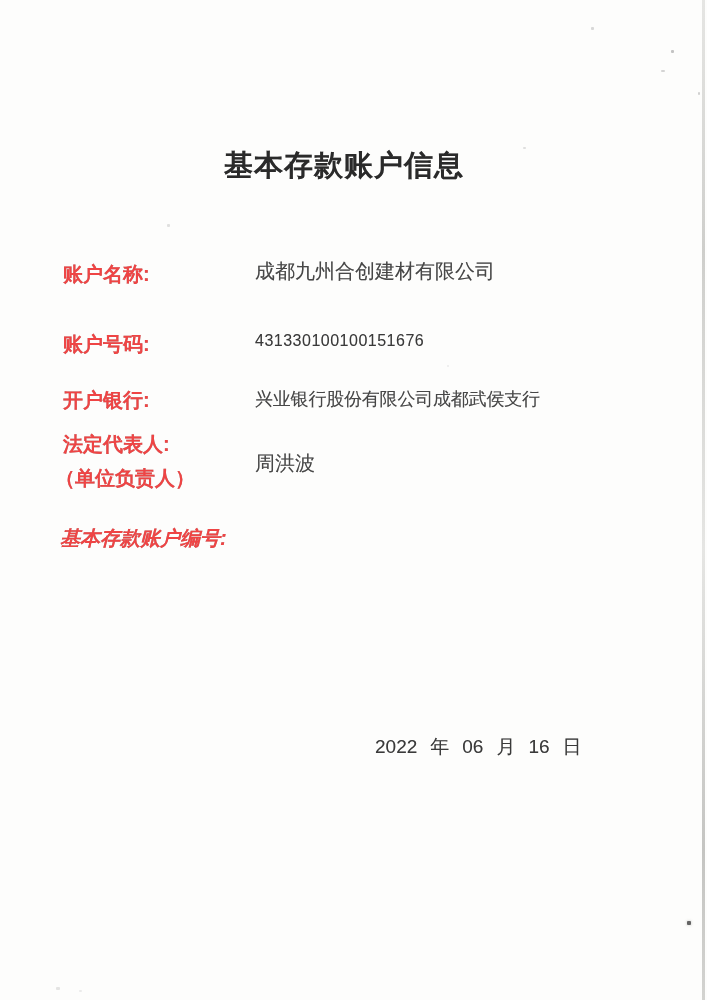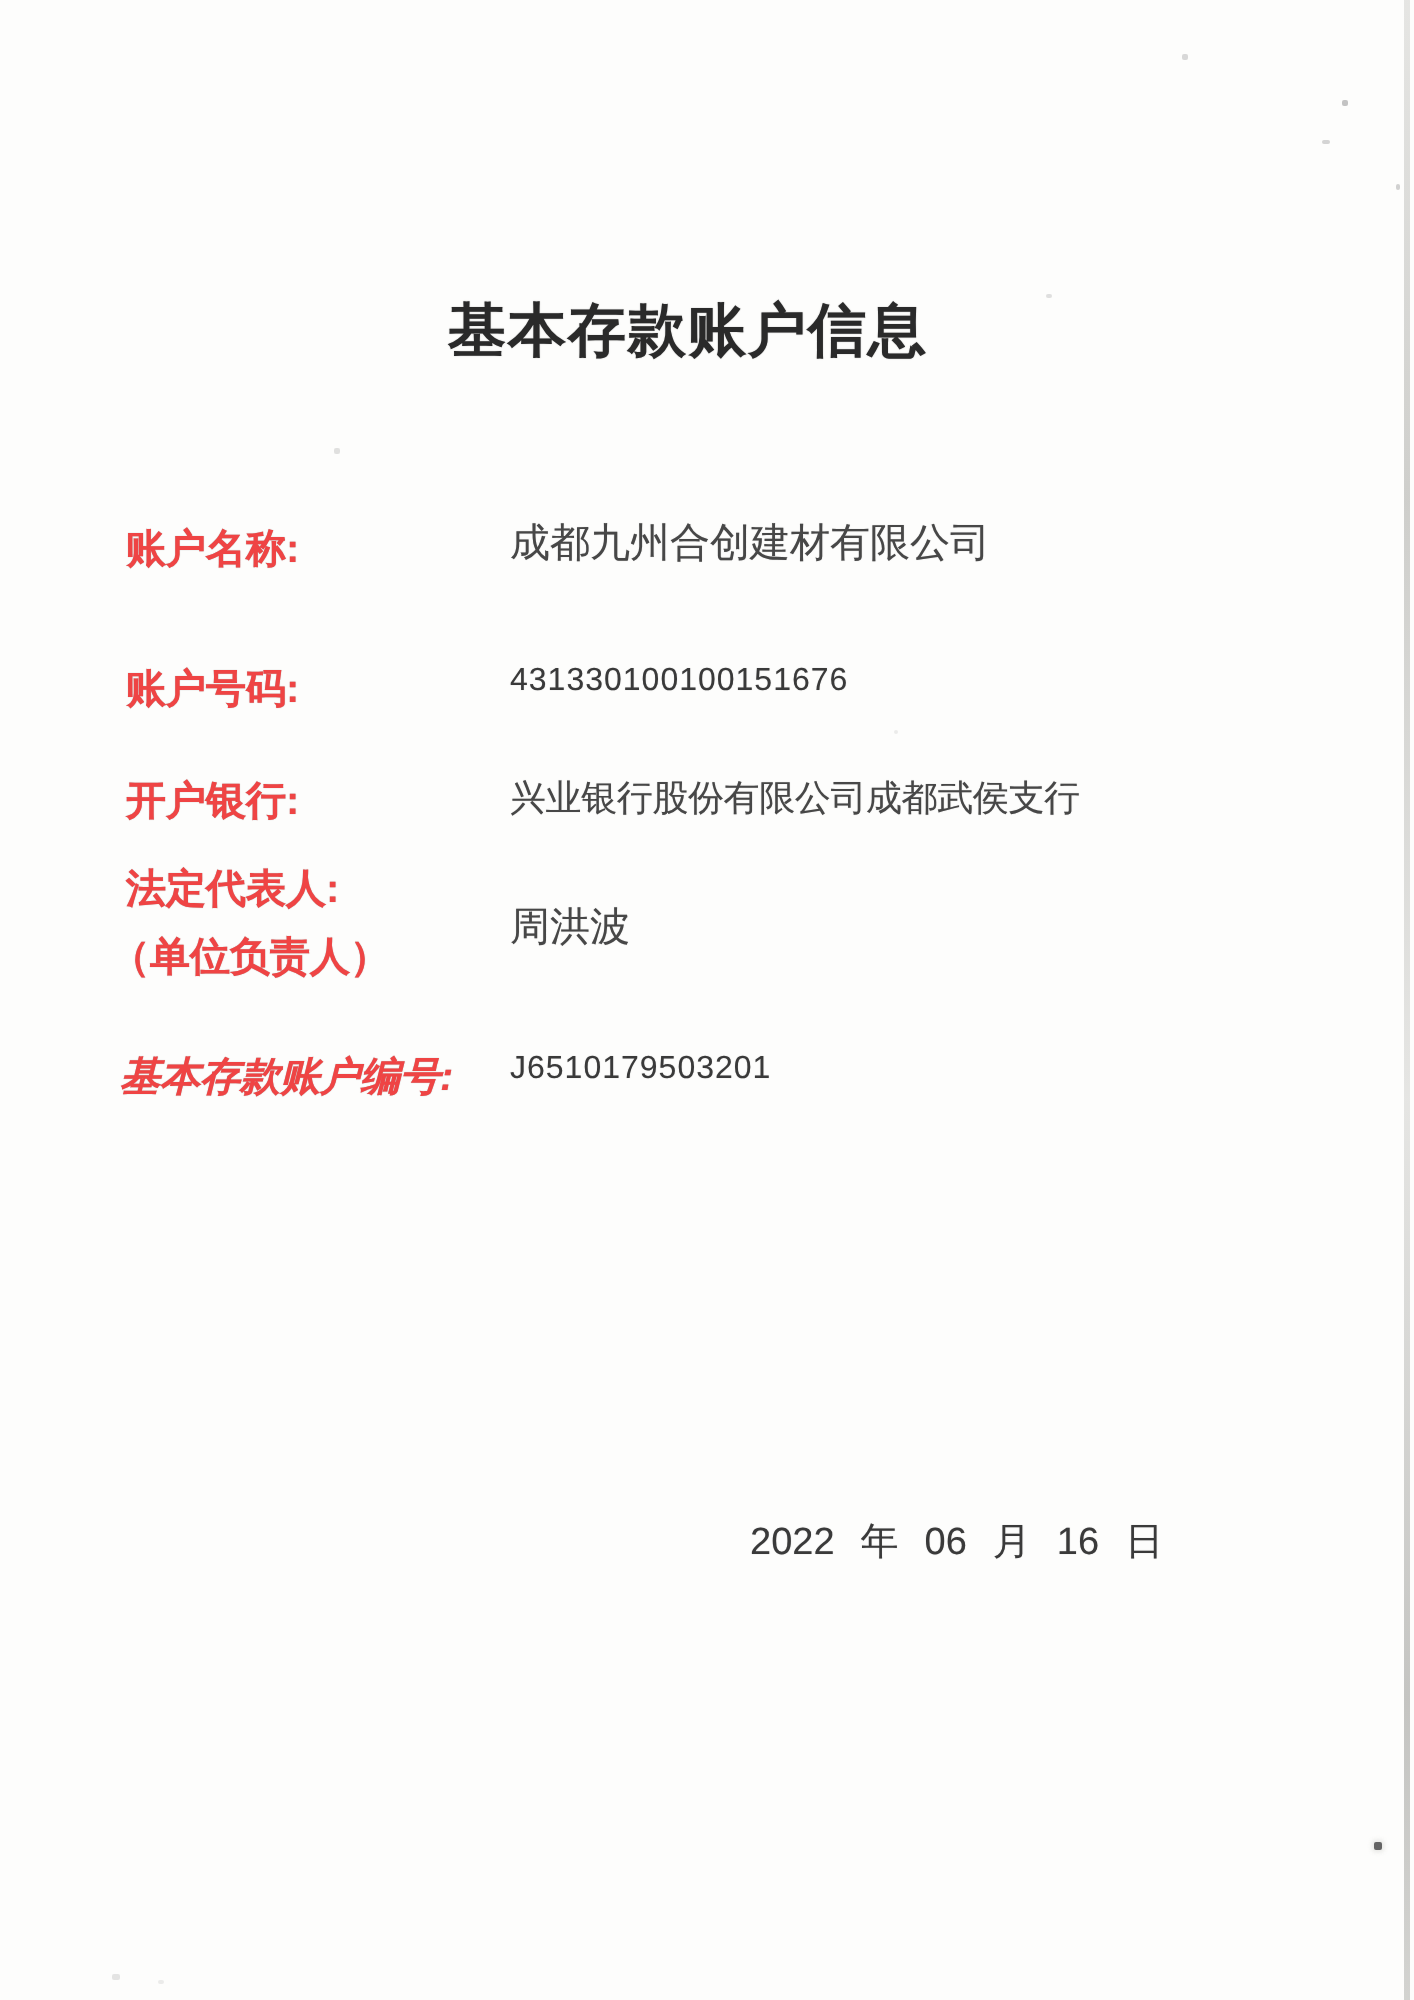--- a/index.html
+++ b/index.html
@@ -57,21 +57,21 @@
   .label-line2 {
     display: block;
     margin-left: -8px;
     margin-top: 7px;
   }
   .value-bank { font-size: 18px; letter-spacing: -0.2px; }
 
   .date-line {
     position: absolute;
     left: 375px;
-    top: 758px;
+    top: 734px;
     font-size: 19px;
     color: #3a3a3a;
     white-space: nowrap;
     text-shadow: 0 0 0.5px rgba(60,60,60,0.35);
   }
   .date-line span { margin-right: 13px; }
   .date-line span:last-child { margin-right: 0; }
 
   .scan-speck {
     position: absolute;
@@ -107,21 +107,20 @@
   <div class="field-label" style="top:387px;">开户银行:</div>
   <div class="field-value value-bank" style="top:387px;">兴业银行股份有限公司成都武侯支行</div>
 
   <div class="field-label" style="top:431px;">
     <span>法定代表人:</span>
     <span class="label-line2">（单位负责人）</span>
   </div>
   <div class="field-value" style="top:450px;">周洪波</div>
 
   <div class="field-label" style="top:525px; left:60px;font-style:italic;">基本存款账户编号:</div>
-  <div class="field-value mono-num" style="top:526px;">J6510179503201</div>
 
   <div class="date-line">
     <span>2022</span><span>年</span><span>06</span><span>月</span><span>16</span><span>日</span>
   </div>
 
   <div class="scan-edge-line"></div>
   <div class="scan-speck" style="left:591px; top:27px;  width:3px; height:3px; background:#b9b9b9; opacity:.55;"></div>
   <div class="scan-speck" style="left:671px; top:50px;  width:3px; height:3px; background:#9c9c9c; opacity:.6;"></div>
   <div class="scan-speck" style="left:661px; top:70px;  width:4px; height:2px; background:#ababab; opacity:.5;"></div>
   <div class="scan-speck" style="left:698px; top:92px;  width:2px; height:3px; background:#a5a5a5; opacity:.5;"></div>

